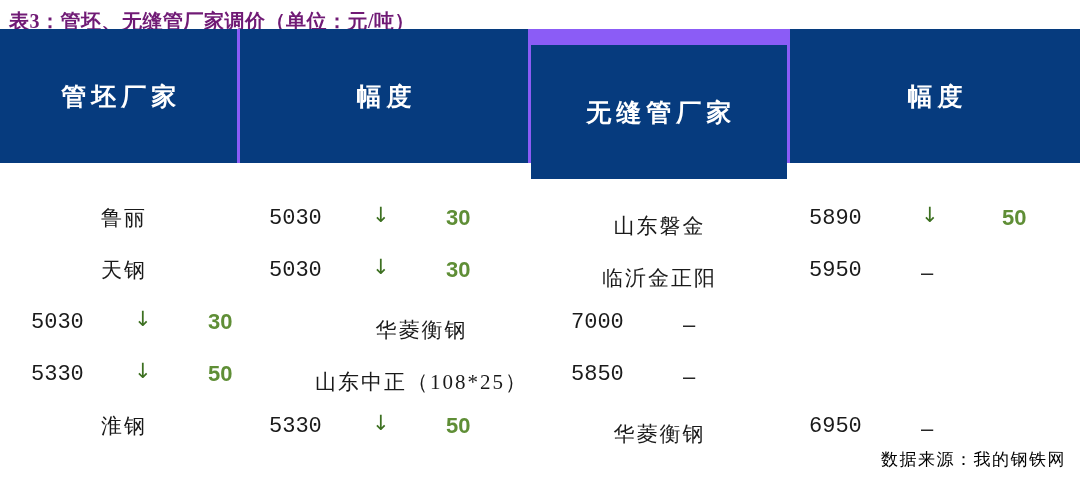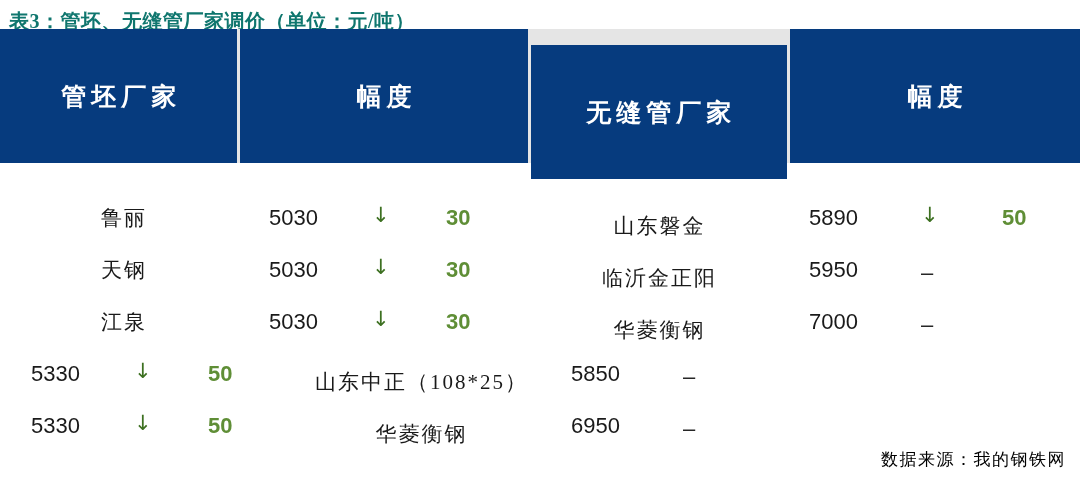--- a/index.html
+++ b/index.html
@@ -17,39 +17,39 @@
   }
 
   
   .title {
     position: absolute;
     left: 9px;
     top: 8px;
     font-family: "Liberation Serif", "DejaVu Serif", serif;
     font-size: 20px;
     font-weight: bold;
-    color: #0f766e;
+    color: #701a75;
     letter-spacing: 0.5px;
     white-space: nowrap;
     line-height: 26px;
   }
 
   
   .table {
     position: absolute;
     left: 0;
     top: 29px;
     width: 1080px;
   }
 
   .header-row {
     display: flex;
     width: 1080px;
     height: 134px;
-    background: #e5e5e5;
+    background: #8b5cf6;
   }
   .header-cell {
     background: #063b7e;
     height: 134px;
     display: flex;
     align-items: center;
     justify-content: center;
     box-sizing: border-box;
   }
   .header-cell + .header-cell {
@@ -102,21 +102,21 @@
     padding-left: 8px;
   }
   .val-cell {
     position: relative;
     font-family: "Liberation Sans", "DejaVu Sans", sans-serif;
   }
   .price {
     position: absolute;
     font-size: 22px;
     color: #1a1a1a;
-    font-family: Liberation Sans, sans-serif;
+    font-family: Liberation Mono, monospace;
     white-space: nowrap;
   }
   .arrow {
     position: absolute;
     font-size: 21px;
     line-height: 1;
     color: #3d7021;
     font-family: "DejaVu Sans", sans-serif;
     white-space: nowrap;
   }
@@ -207,21 +207,20 @@
       </div>
       <div class="cell name-cell c3">临沂金正阳</div>
       <div class="cell val-cell val-right c4">
         <span class="price">5950</span>
         <span class="flat">–</span>
         <span class="delta"></span>
       </div>
     </div>
 
     <div class="data-row">
-      <div class="cell name-cell c1">江泉</div>
       <div class="cell val-cell val-left c2">
         <span class="price">5030</span>
         <span class="arrow">↓</span>
         <span class="delta">30</span>
       </div>
       <div class="cell name-cell c3">华菱衡钢</div>
       <div class="cell val-cell val-right c4">
         <span class="price">7000</span>
         <span class="flat">–</span>
         <span class="delta"></span>
@@ -236,20 +235,21 @@
       </div>
       <div class="cell name-cell c3">山东中正（108*25）</div>
       <div class="cell val-cell val-right c4">
         <span class="price">5850</span>
         <span class="flat">–</span>
         <span class="delta"></span>
       </div>
     </div>
 
     <div class="data-row">
+      <div class="cell name-cell c1">淮钢</div>
       <div class="cell val-cell val-left c2">
         <span class="price">5330</span>
         <span class="arrow">↓</span>
         <span class="delta">50</span>
       </div>
       <div class="cell name-cell c3">华菱衡钢</div>
       <div class="cell val-cell val-right c4">
         <span class="price">6950</span>
         <span class="flat">–</span>
         <span class="delta"></span>

